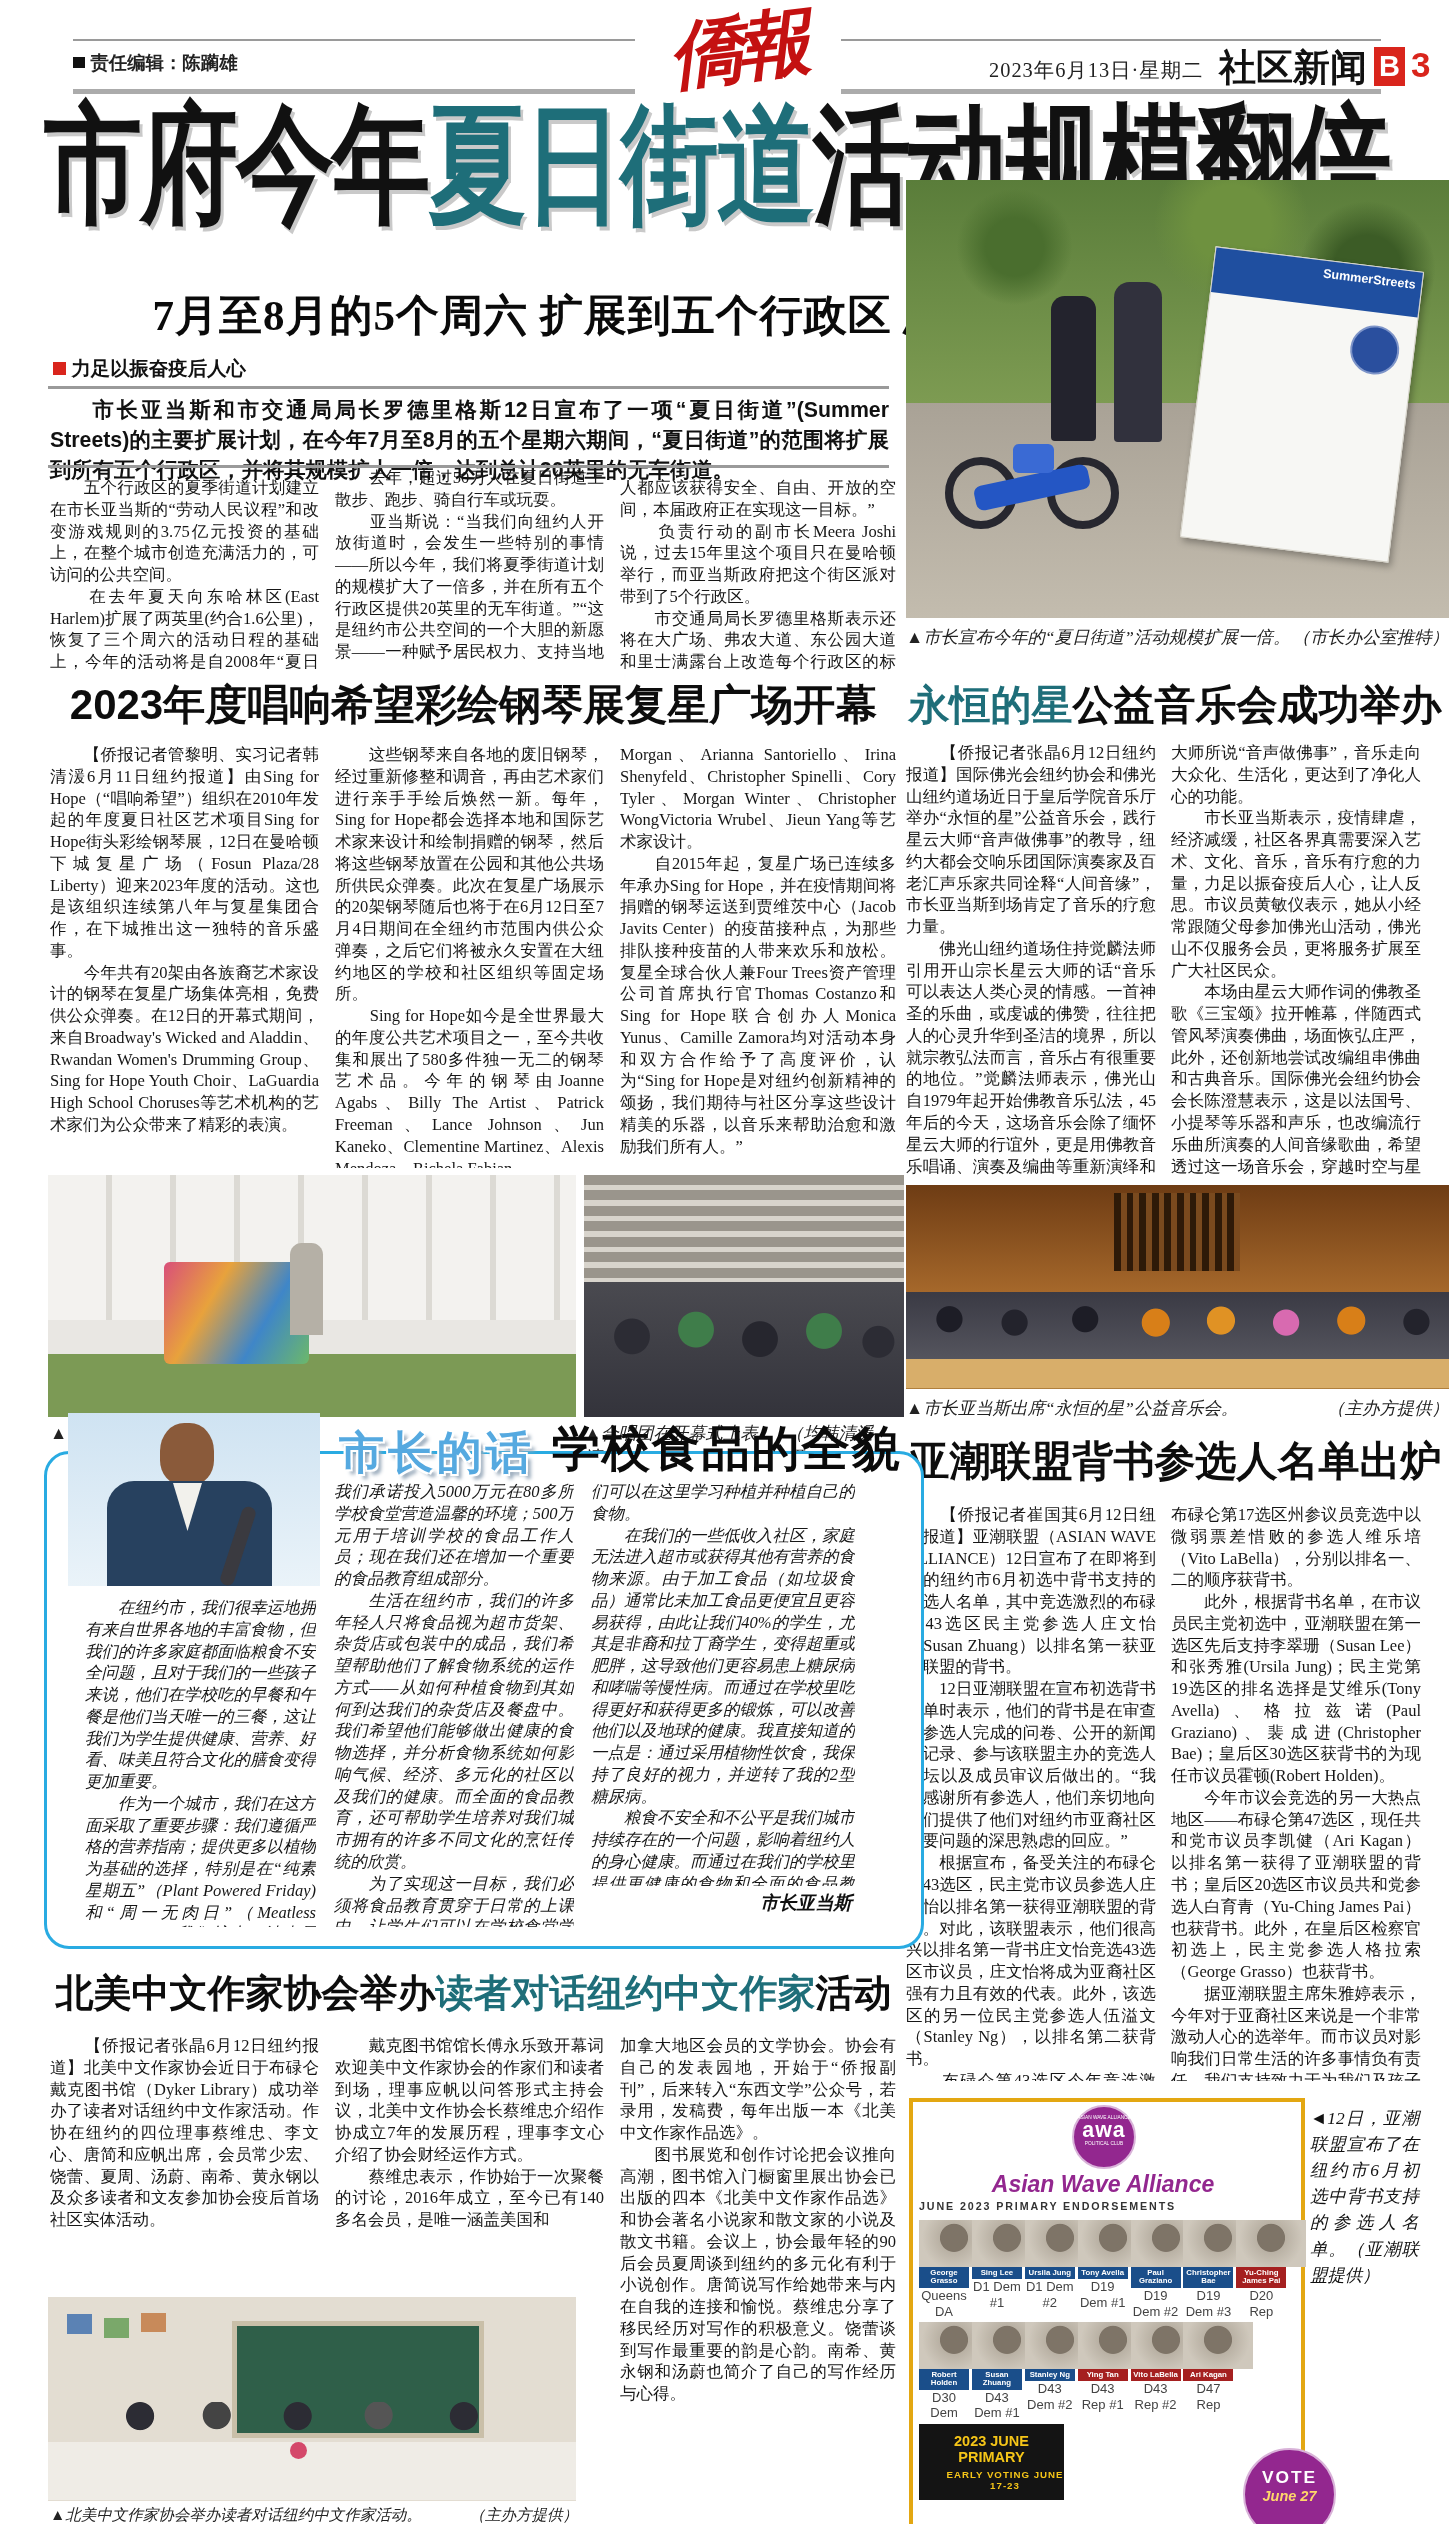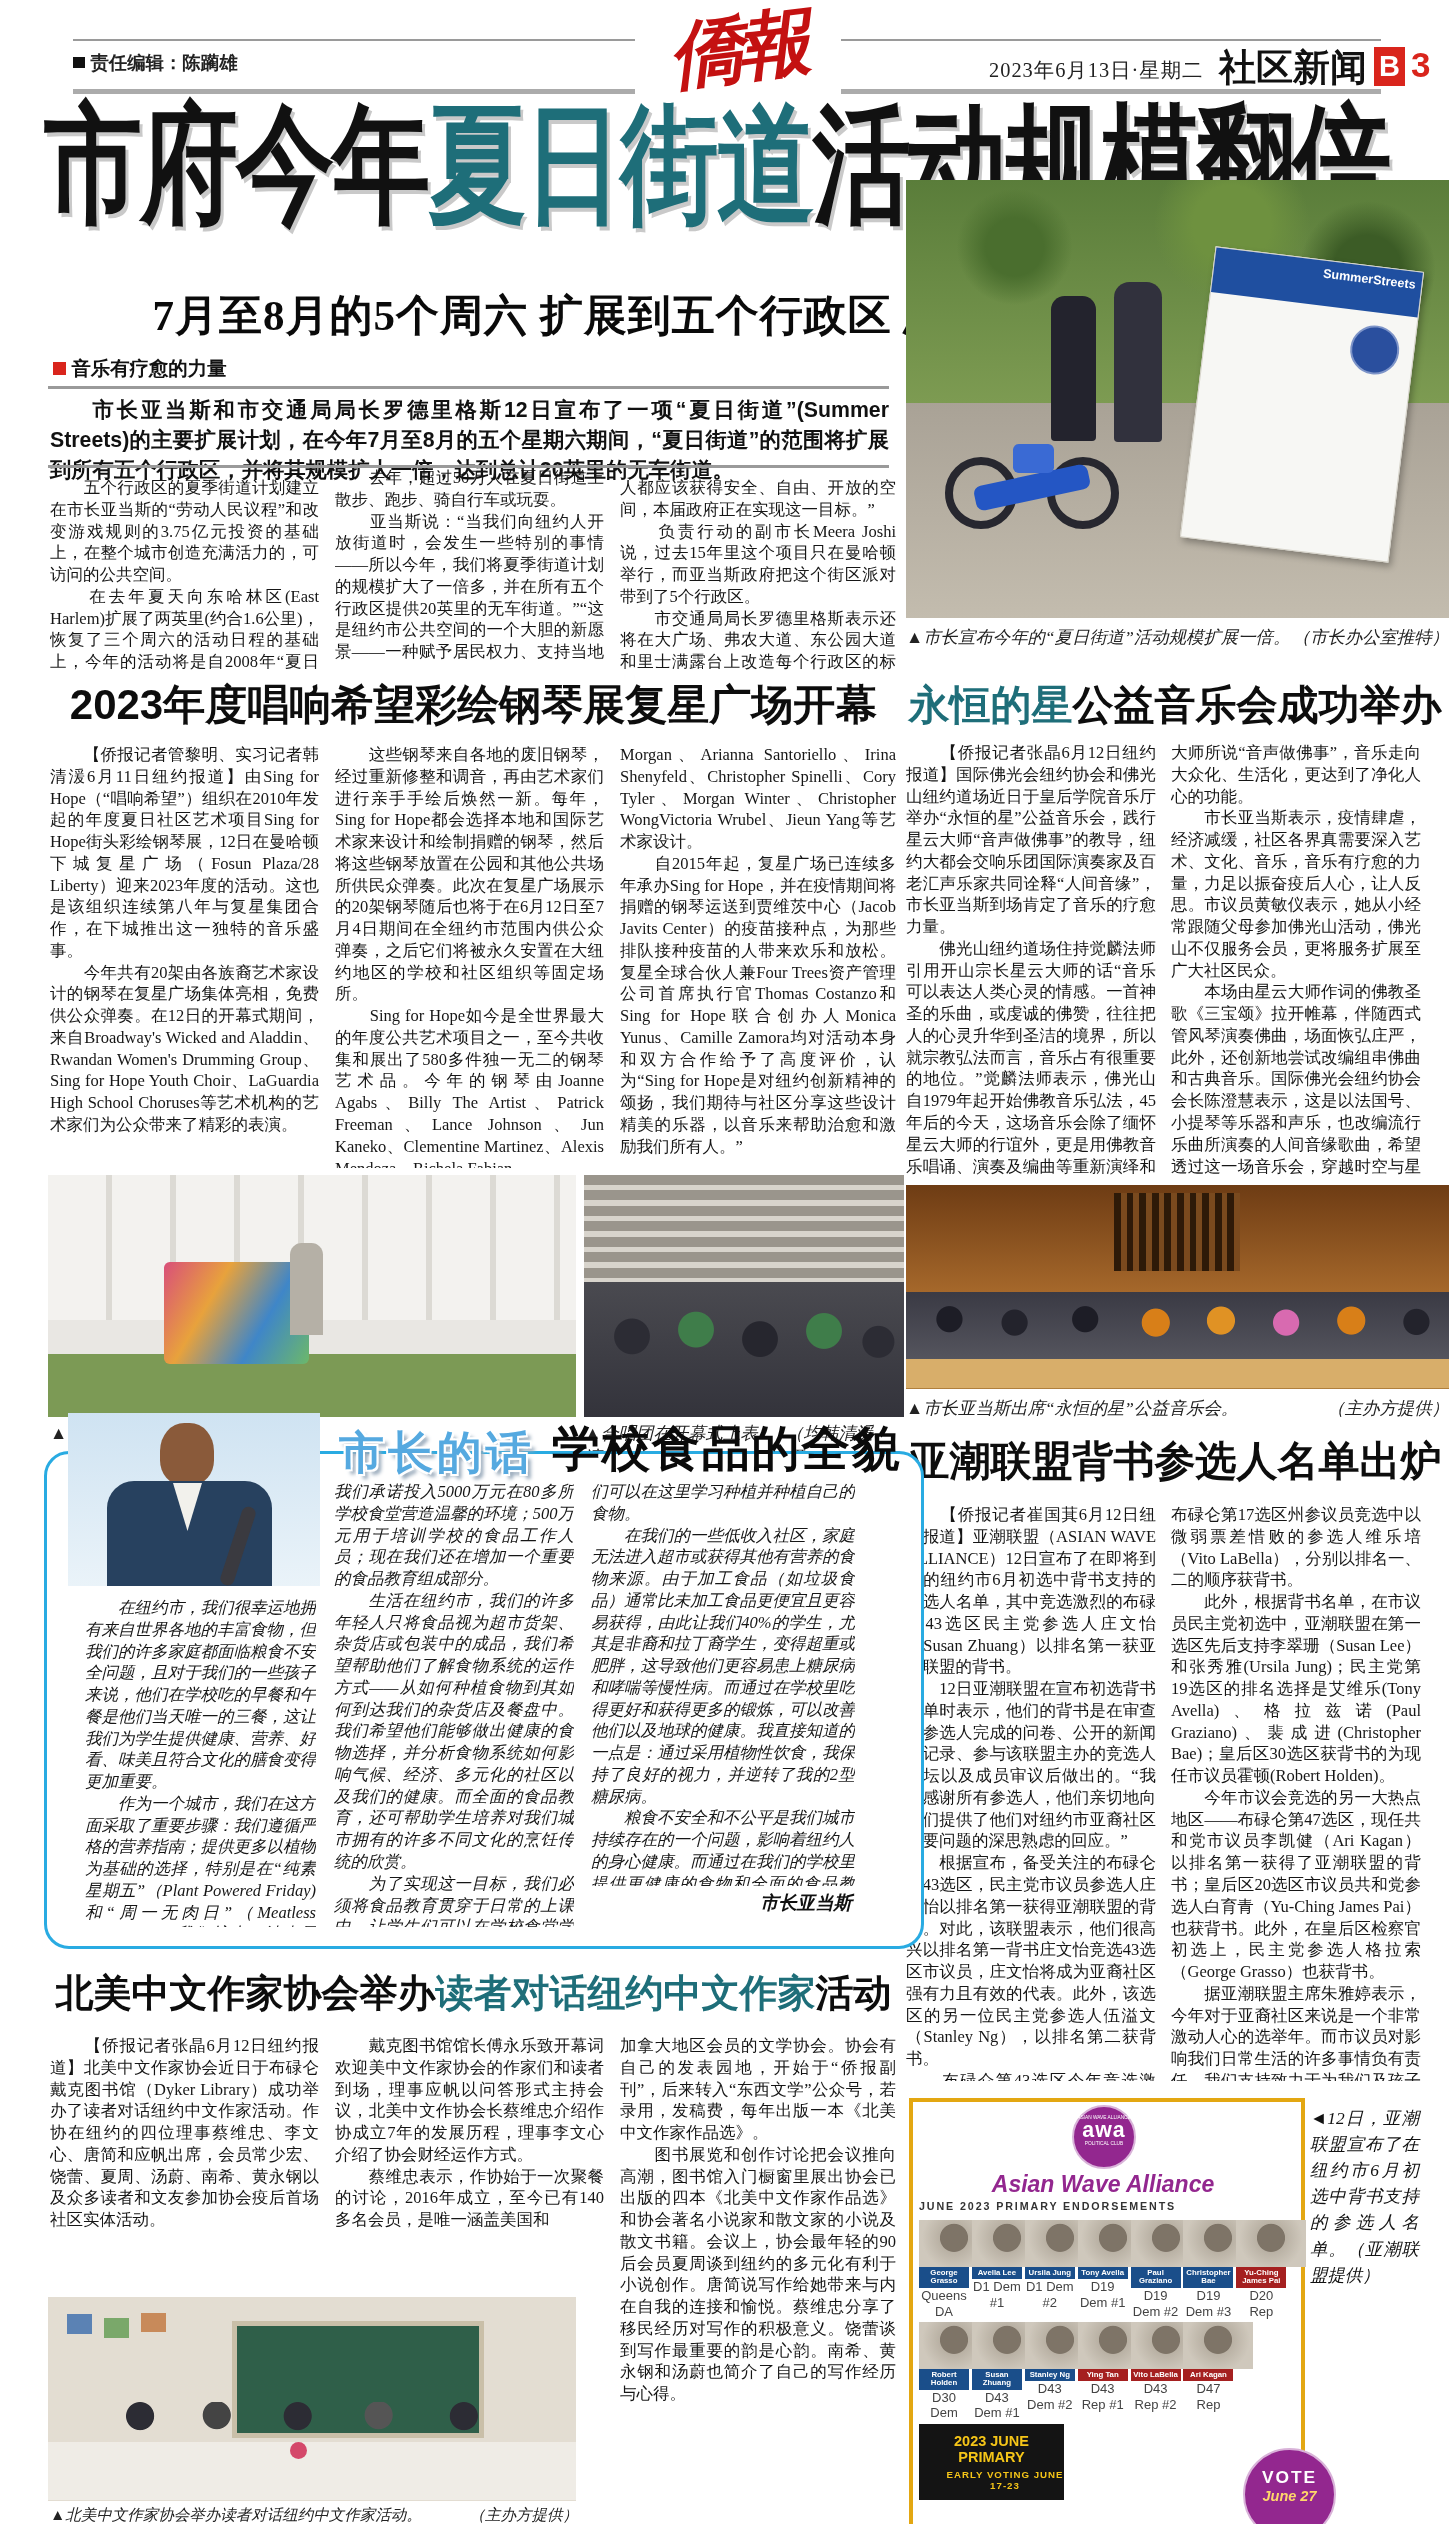--- a/index.html
+++ b/index.html
@@ -99,21 +99,21 @@
   <div class="section">社区新闻</div>
   <div class="bbadge">B</div>
   <div class="bnum">3</div>
   <div class="rule" style="left:73px;top:89px;width:562px;height:4.8px;background:#ababab;"></div>
   <div class="rule" style="left:841px;top:89px;width:540px;height:4.8px;background:#ababab;"></div>
 
   <div class="h1wrap"><span>市府今年</span><span class="teal">夏日街道</span><span>活动规模翻倍</span></div>
   <div class="subhead">7月至8月的5个周六 扩展到五个行政区 总计20英里无车街道</div>
   <div class="byline">
     <span class="bsq"></span>
-    <span>音乐有疗愈的力量</span>
+    <span>力足以振奋疫后人心</span>
   </div>
   <div class="rule" style="left:48px;top:386px;width:841px;height:2.9px;"></div>
   <div class="lede">市长亚当斯和市交通局局长罗德里格斯12日宣布了一项“夏日街道”(Summer Streets)的主要扩展计划，在今年7月至8月的五个星期六期间，“夏日街道”的范围将扩展到所有五个行政区，并将其规模扩大一倍，达到总计20英里的无车街道。</div>
   <div class="rule" style="left:48px;top:465px;width:841px;height:2.9px;"></div>
   <div class="col" style="left:50px;top:477px;width:269px;height:194px;">　　五个行政区的夏季街道计划建立在市长亚当斯的“劳动人民议程”和改变游戏规则的3.75亿元投资的基础上，在整个城市创造充满活力的，可访问的公共空间。
 　　在去年夏天向东哈林区(East Harlem)扩展了两英里(约合1.6公里)，恢复了三个周六的活动日程的基础上，今年的活动将是自2008年“夏日街道”推出以来最雄心勃勃的活动，并将继续关注公平问题。</div>
   <div class="col" style="left:335px;top:467px;width:269px;height:194px;">　　去年，超过50万人在夏日街道上散步、跑步、骑自行车或玩耍。
 　　亚当斯说：“当我们向纽约人开放街道时，会发生一些特别的事情——所以今年，我们将夏季街道计划的规模扩大了一倍多，并在所有五个行政区提供20英里的无车街道。”“这是纽约市公共空间的一个大胆的新愿景——一种赋予居民权力、支持当地企业和创造开放空间的大胆新方式。”每一个纽约</div>
   <div class="col" style="left:620px;top:477px;width:276px;height:194px;">人都应该获得安全、自由、开放的空间，本届政府正在实现这一目标。”
 　　负责行动的副市长Meera Joshi说，过去15年里这个项目只在曼哈顿举行，而亚当斯政府把这个街区派对带到了5个行政区。
@@ -240,21 +240,21 @@
   <div class="awatitle">Asian Wave Alliance</div>
   <div class="awasub">JUNE 2023 PRIMARY ENDORSEMENTS</div>
   <div class="grid">
     <div class="cand">
         <div class="cphoto"></div>
         <div class="cname dem">George Grasso</div>
         <div class="cdist">Queens DA</div>
       </div>
     <div class="cand">
         <div class="cphoto"></div>
-        <div class="cname dem">Avella Lee</div>
+        <div class="cname dem">Sing Lee</div>
         <div class="cdist">D1 Dem #1</div>
       </div>
     <div class="cand">
         <div class="cphoto"></div>
         <div class="cname dem">Ursila Jung</div>
         <div class="cdist">D1 Dem #2</div>
       </div>
     <div class="cand">
         <div class="cphoto"></div>
         <div class="cname dem">Tony Avella</div>

